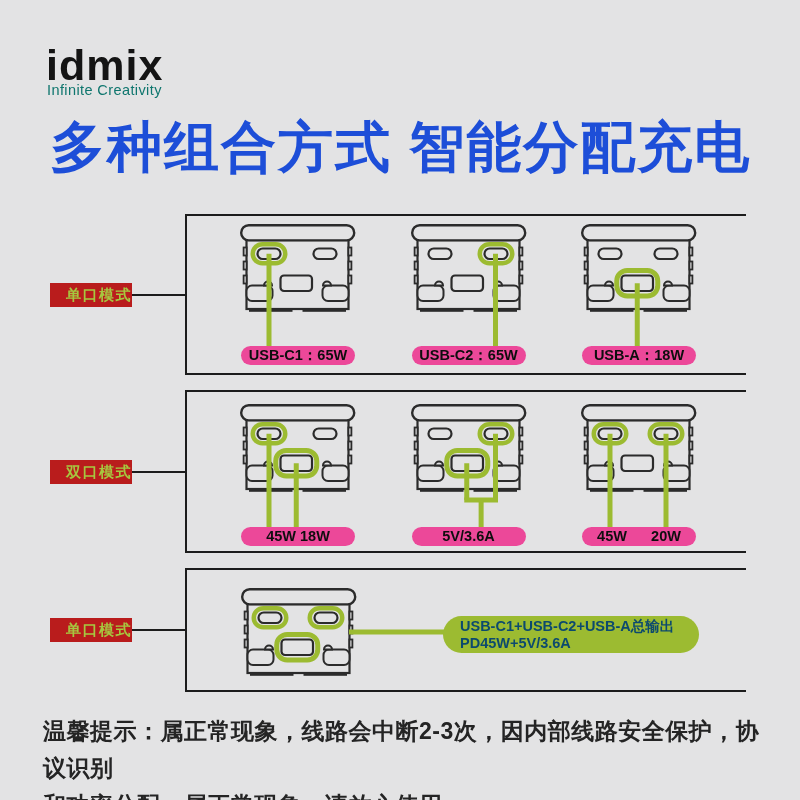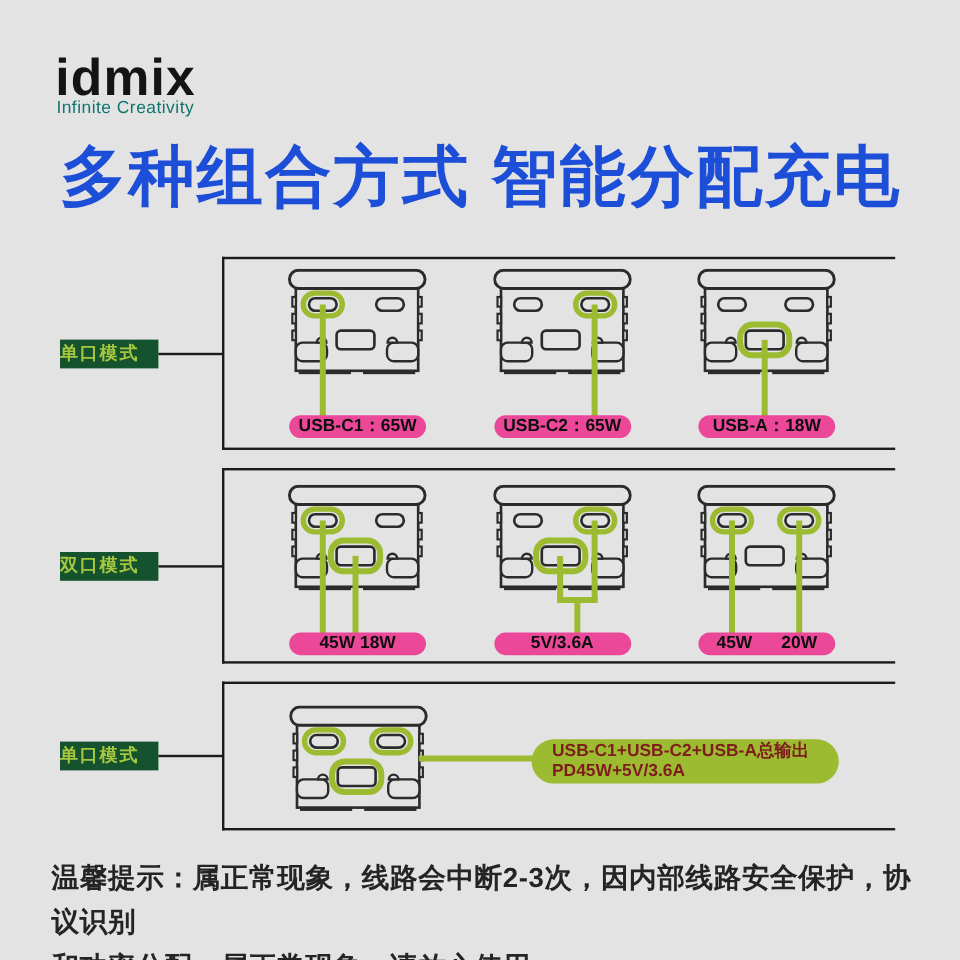--- a/index.html
+++ b/index.html
@@ -38,40 +38,40 @@
     border:2px solid #1c1c1c; border-right:none;
     background:transparent;
   }
   #box-0 { top:214px; height:161px; }
   #box-1 { top:390px; height:163px; }
   #box-2 { top:568px; height:124px; }
 
   
   .mode-tag {
     left:50px; width:82px; height:24px;
-    background:#14532d; color:#a6c73f;
+    background:#b91c1c; color:#a6c73f;
     font-size:15px; font-weight:700; letter-spacing:1.5px;
-    text-align:left; line-height:24px; white-space:nowrap;
+    text-align:right; line-height:24px; white-space:nowrap;
   }
   .mode-stub { left:132px; width:53px; height:2px; background:#1c1c1c; }
 
   
   .out-pill {
     width:114px; height:19px;
     background:#ec4899; border-radius:9.5px;
     color:#0e0e0e; font-size:14.5px; font-weight:700;
     text-align:center; line-height:19.5px; white-space:pre;
     z-index:6;
   }
 
   
   .big-pill {
     left:443px; top:616px; width:256px; height:37px;
     background:#9cbb31; border-radius:18.5px;
-    color:#7f1d1d; font-size:14.5px; font-weight:700;
+    color:#0c4a6e; font-size:14.5px; font-weight:700;
     display:flex; flex-direction:column; justify-content:center;
     padding-left:17px; line-height:16.5px; white-space:nowrap;
     z-index:6;
   }
 
   
   .charger { z-index:4; }
   #overlay { left:0; top:0; z-index:5; pointer-events:none; }
 
   

